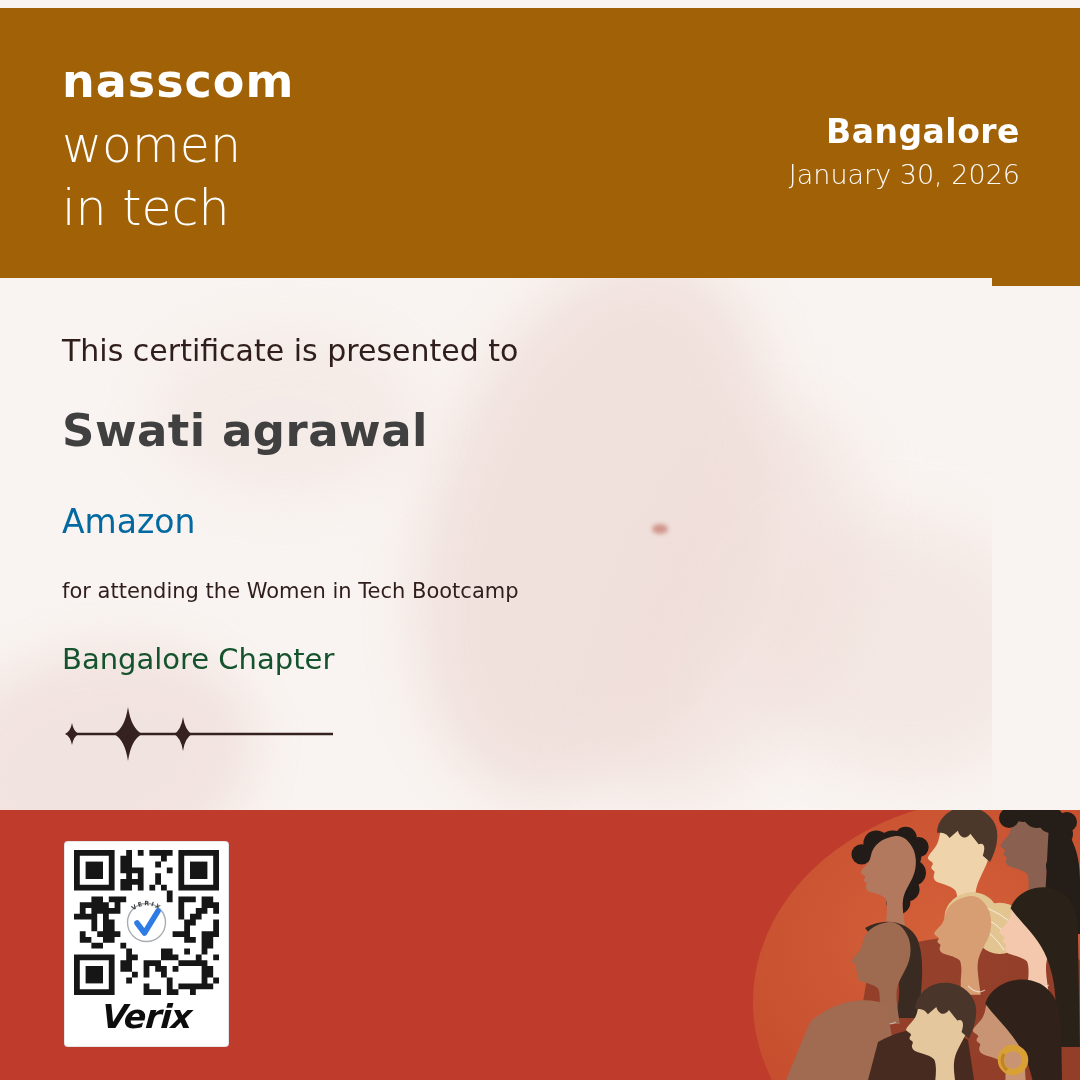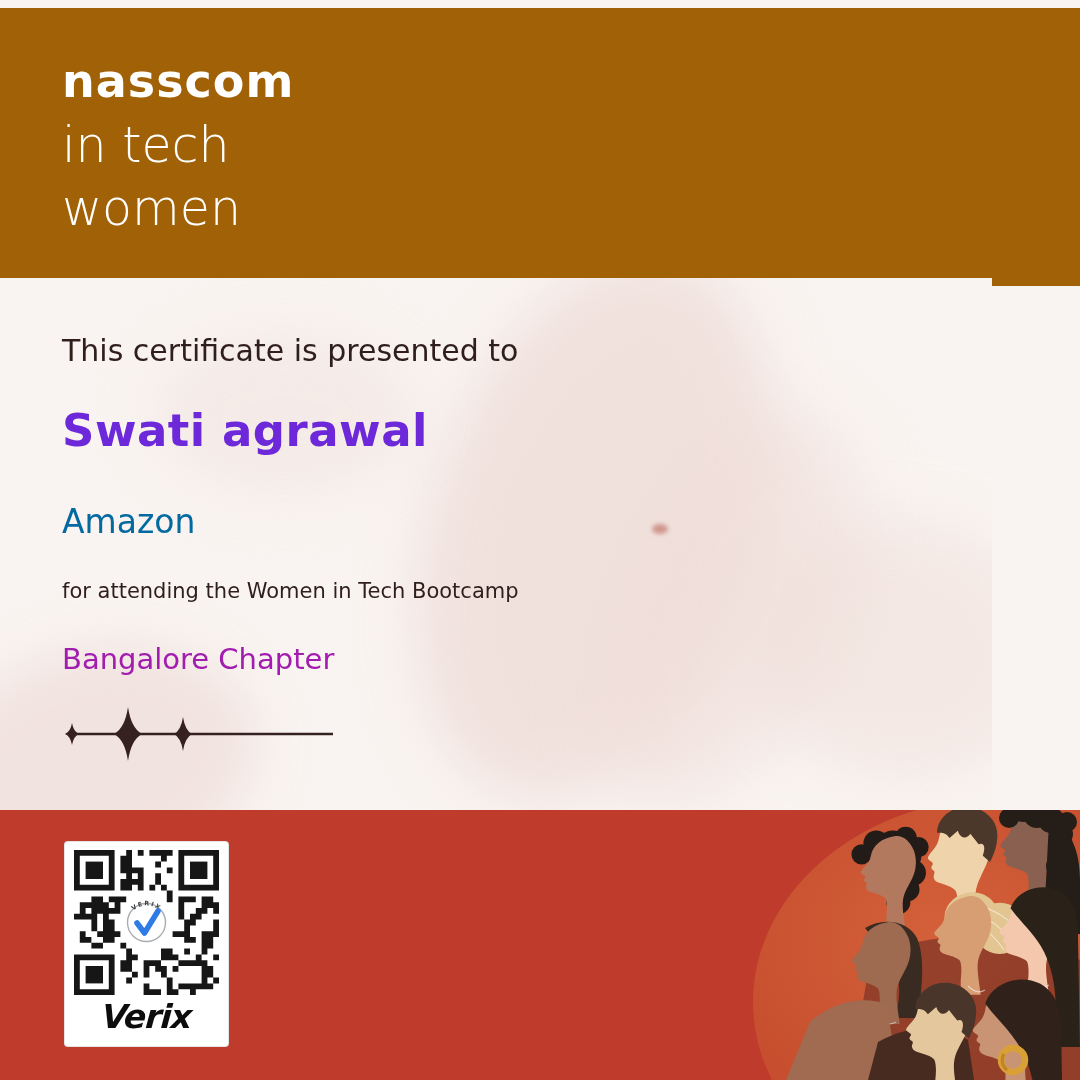--- a/index.html
+++ b/index.html
@@ -18,24 +18,24 @@
   
   .panel{position:absolute;left:0;top:278px;width:992px;height:532px;background:#f9f4f1;overflow:hidden;}
   .blob{position:absolute;border-radius:50%;}
   .b1{left:430px;top:-30px;width:330px;height:560px;background:#eedbd6;filter:blur(30px);opacity:.75;transform:rotate(18deg);}
   .b2{left:-70px;top:370px;width:330px;height:230px;background:#f0dfdb;filter:blur(26px);opacity:.8;transform:rotate(-14deg);}
   .b3{left:150px;top:50px;width:270px;height:170px;background:#f3e7e3;filter:blur(28px);opacity:.7;}
   .b4{left:750px;top:240px;width:300px;height:260px;background:#f1e2dd;filter:blur(30px);opacity:.65;transform:rotate(12deg);}
   .b5{left:620px;top:120px;width:220px;height:420px;background:#efdcd7;filter:blur(32px);opacity:.55;transform:rotate(24deg);}
   .speck{left:652px;top:246px;width:16px;height:10px;background:#b65a4e;filter:blur(2px);opacity:.55;}
   .intro{position:absolute;left:62px;top:55px;font-size:30px;color:#2f1e1b;}
-  .name{position:absolute;left:62px;top:126px;font-size:45px;font-weight:800;color:#6d28d9;letter-spacing:.5px;}
+  .name{position:absolute;left:62px;top:126px;font-size:45px;font-weight:800;color:#404040;letter-spacing:.5px;}
   .org{position:absolute;left:62px;top:224px;font-size:33px;color:#0369a1;}
   .reason{position:absolute;left:62px;top:301px;font-size:21px;color:#2f1e1b;}
-  .chapter{position:absolute;left:62px;top:364px;font-size:29px;color:#a21caf;}
+  .chapter{position:absolute;left:62px;top:364px;font-size:29px;color:#14532d;}
   .divider{position:absolute;left:58px;top:428px;}
   
   .band-bottom{position:absolute;left:0;top:810px;width:1080px;height:270px;background:#bf3b2c;overflow:hidden;}
   .qr-panel{
     position:absolute;left:65px;top:32px;width:163px;height:204px;background:#ffffff;
     border-radius:3px;box-shadow:0 0 0 1px #e4e4e4;display:flex;flex-direction:column;align-items:center;
   }
   .qr-panel svg.qr{margin-top:8px;}
   .verix{
     margin-top:2px;font-size:33px;font-weight:700;font-style:italic;color:#0d0d0d;
@@ -44,22 +44,26 @@
   .illustration{position:absolute;right:0;bottom:0;}
 </style>
 </head>
 <body>
 
 <div class="stage">
 
   <div class="band-top">
     <div class="nasscom">nasscom</div>
     <div class="program">
+      <div>women</div>
       <div>in tech</div>
-      <div>women</div>
+    </div>
+    <div class="event">
+      <div class="city">Bangalore</div>
+      <div class="date">January 30, 2026</div>
     </div>
   </div>
 
   <div class="panel">
     <div>
       <div class="blob b1"></div>
       <div class="blob b2"></div>
       <div class="blob b3"></div>
       <div class="blob b4"></div>
       <div class="blob b5"></div>

